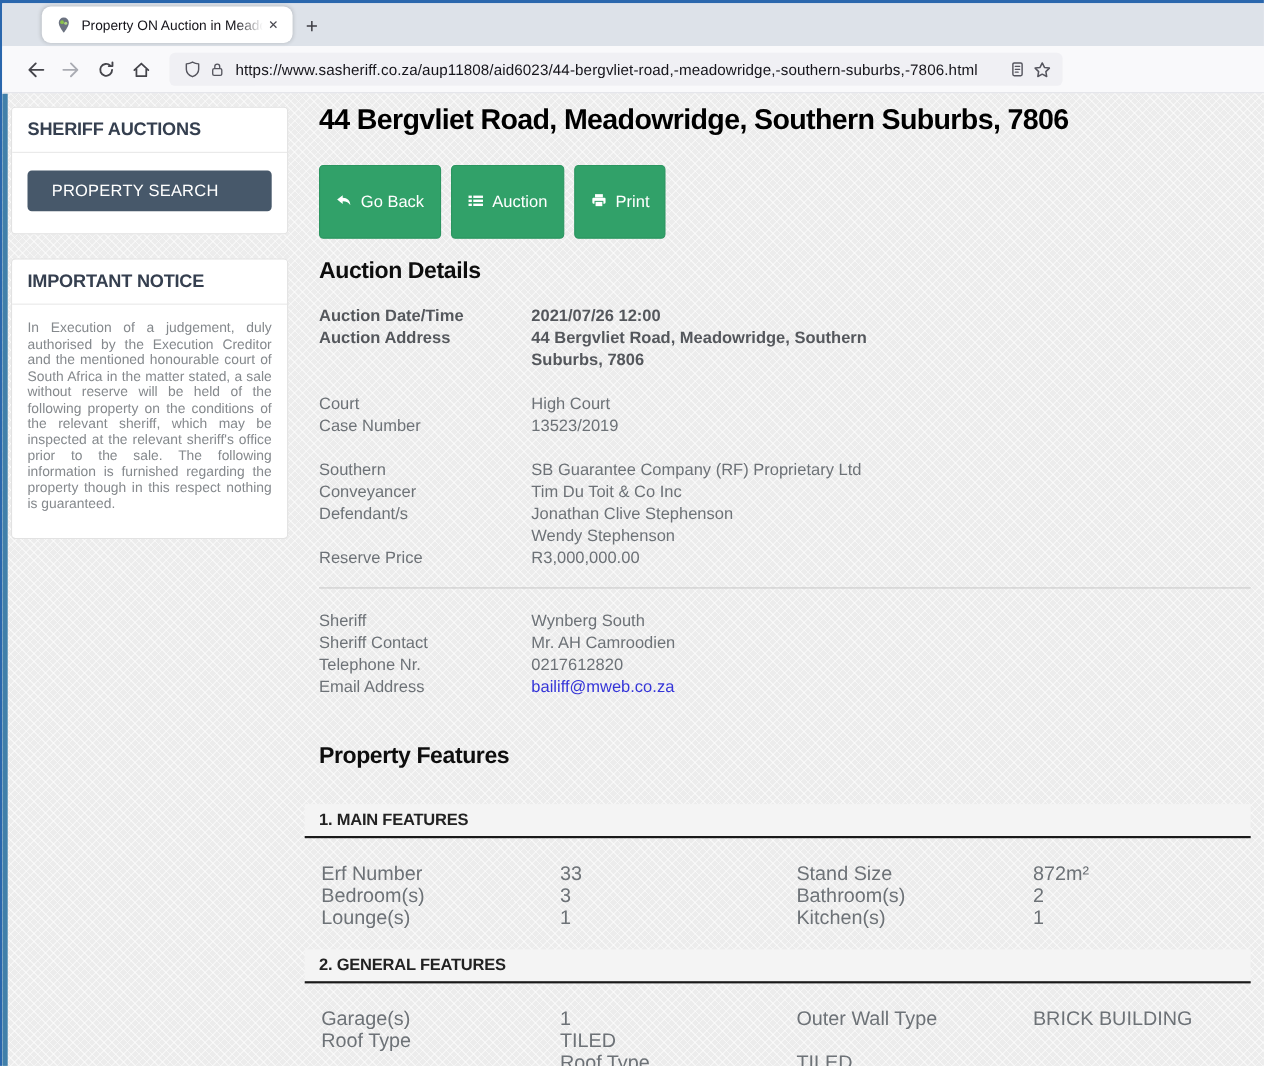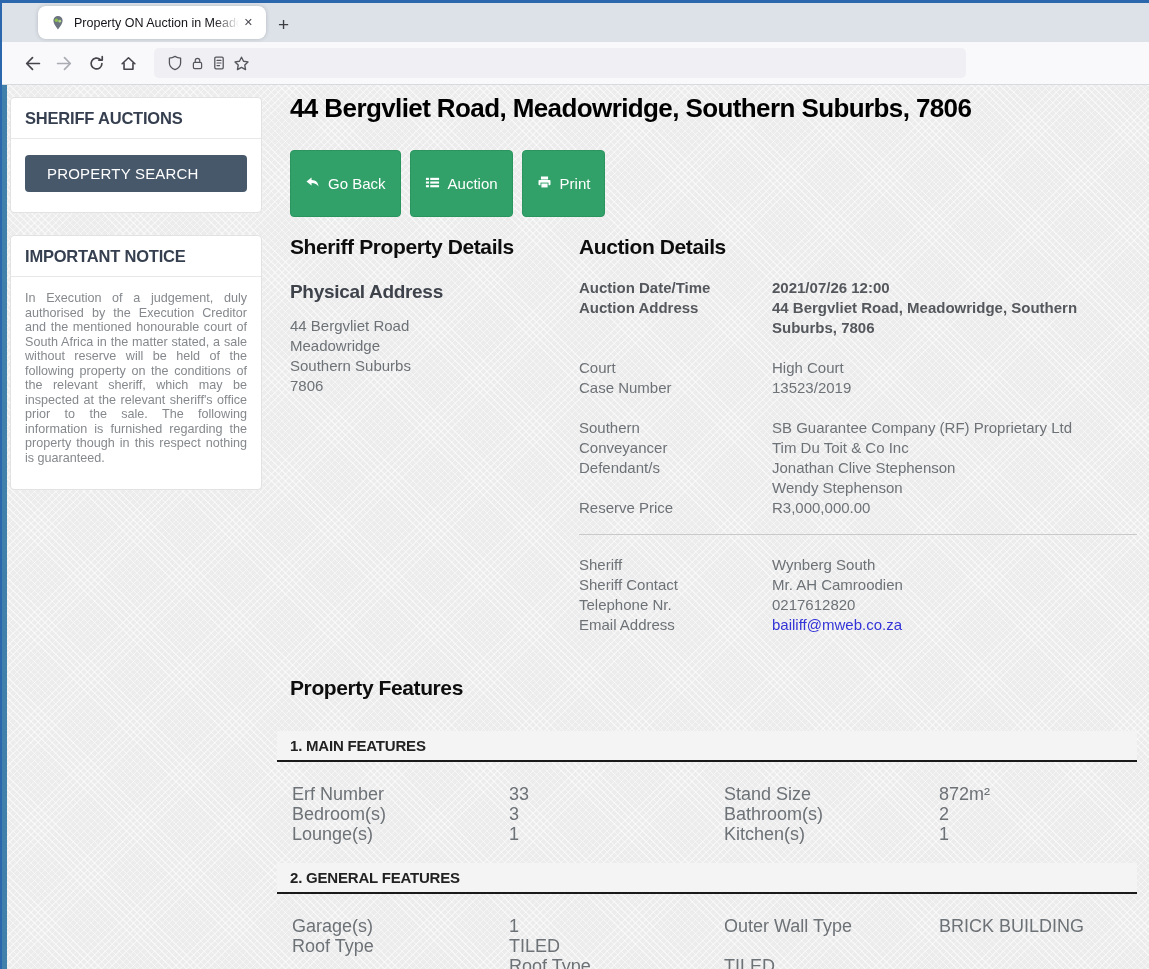--- a/index.html
+++ b/index.html
@@ -114,20 +114,21 @@
         <svg viewBox="0 0 16 16" width="16" height="16">
             <path d="M8 1.4c2.1 1.2 4 1.6 5.6 1.7v4.8c0 3.1-2.4 5.5-5.6 6.8-3.2-1.3-5.6-3.7-5.6-6.8V3.1C4 3 5.9 2.6 8 1.4z" fill="none" stroke="#55555e" stroke-width="1.3" stroke-linejoin="round"></path>
           </svg>
       </span>
       <span class="small-icon">
         <svg viewBox="0 0 16 16" width="15" height="15">
             <rect x="3.6" y="6.8" width="8.8" height="6.6" rx="1.4" fill="none" stroke="#55555e" stroke-width="1.3"></rect>
             <path d="M5.6 6.8V4.9a2.4 2.4 0 0 1 4.8 0v1.9" fill="none" stroke="#55555e" stroke-width="1.3"></path>
           </svg>
       </span>
+      <span class="url-text">https://www.sasheriff.co.za/aup11808/aid6023/44-bergvliet-road,-meadowridge,-southern-suburbs,-7806.html</span>
       <span class="small-icon">
         <svg viewBox="0 0 16 16" width="16" height="16">
             <rect x="3.8" y="2.2" width="8.4" height="11.6" rx="1.2" fill="none" stroke="#55555e" stroke-width="1.3"></rect>
             <path d="M6 5.4h4M6 8h4M6 10.6h2.6" stroke="#55555e" stroke-width="1.2" stroke-linecap="round"></path>
           </svg>
       </span>
       <span class="small-icon">
         <svg viewBox="0 0 16 16" width="17" height="17">
             <path d="M8 2.1l1.9 3.8 4.2.6-3 3 .7 4.2L8 11.7l-3.8 2 .7-4.2-3-3 4.2-.6z" fill="none" stroke="#55555e" stroke-width="1.3" stroke-linejoin="round"></path>
           </svg>
@@ -180,30 +181,20 @@
                 <rect x="4.2" y="1.6" width="7.6" height="3.2" fill="#fff"></rect>
                 <rect x="1.6" y="5.2" width="12.8" height="5.6" rx="1" fill="#fff"></rect>
                 <rect x="4.2" y="8.6" width="7.6" height="5.2" fill="#fff" stroke="#31a169" stroke-width="1"></rect>
               </svg>
             </span>
           <span>Print</span>
         </button>
       </div>
 
       <div class="cols">
-        <div class="col-left">
-          <h2 class="sec">Sheriff Property Details</h2>
-          <h3 class="sub">Physical Address</h3>
-          <div class="addr">
-            <div>44 Bergvliet Road</div>
-            <div>Meadowridge</div>
-            <div>Southern Suburbs</div>
-            <div>7806</div>
-          </div>
-        </div>
 
         <div class="col-right">
           <h2 class="sec">Auction Details</h2>
 
           <div class="ad-group bold first">
             <div class="ad-row">
               <div class="ad-label">Auction Date/Time</div>
               <div class="ad-value">2021/07/26 12:00</div>
             </div>
             <div class="ad-row">

